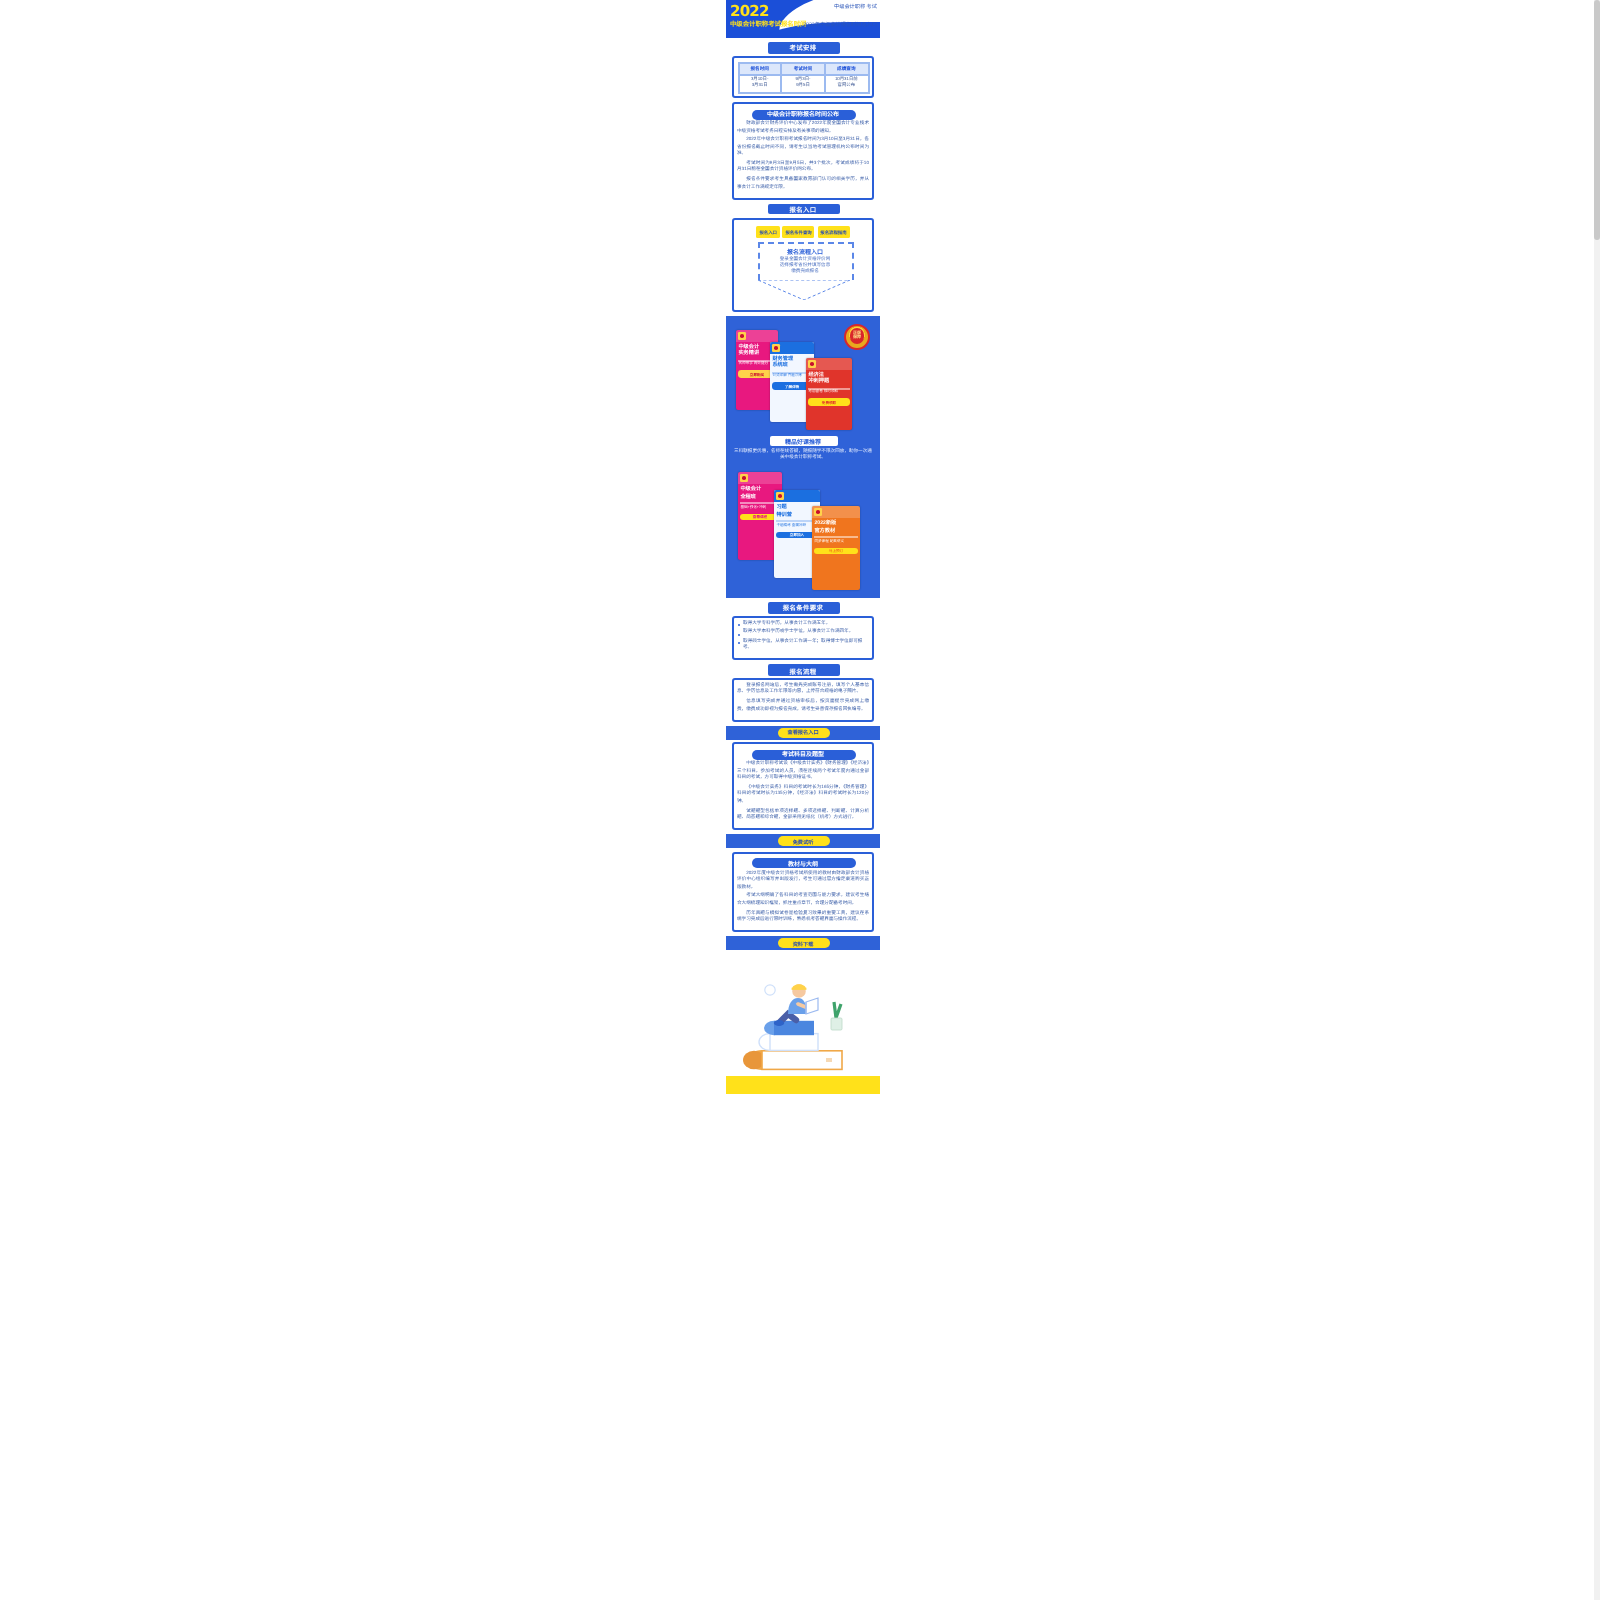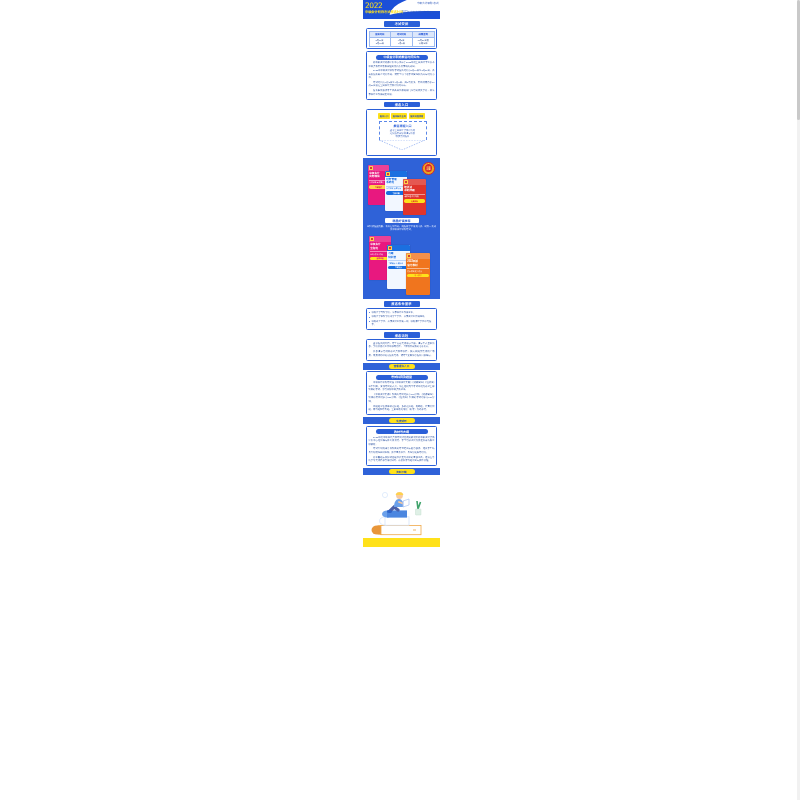--- a/index.html
+++ b/index.html
@@ -23,21 +23,21 @@
     position:absolute;left:26px;top:-4px;width:70px;height:26px;
     background:#ffffff;border-radius:50% 0 0 50%/60% 0 0 40%;
     transform:rotate(-8deg);
   }
   .banner .wave2{
     position:absolute;left:20px;top:11px;width:70px;height:14px;
     background:#1b4fd8;border-radius:60% 0 0 0;
   }
   .banner .year{
     position:absolute;left:2px;top:1.5px;
-    font-size:7.5px;font-weight:normal;color:#ffe11a;letter-spacing:-0.4px;
+    font-size:7.5px;font-weight:bold;color:#ffe11a;letter-spacing:-0.4px;
     line-height:8px;font-family:"DejaVu Sans",sans-serif;
   }
   .banner .sub{
     position:absolute;left:2px;top:9.5px;
     font-size:3.2px;font-weight:bold;color:#ffe11a;line-height:4px;
     white-space:nowrap;
   }
   .banner .rt1{
     position:absolute;right:1.5px;top:2px;font-size:2.6px;color:#2a55b8;
     line-height:3.4px;white-space:nowrap;text-align:right;

